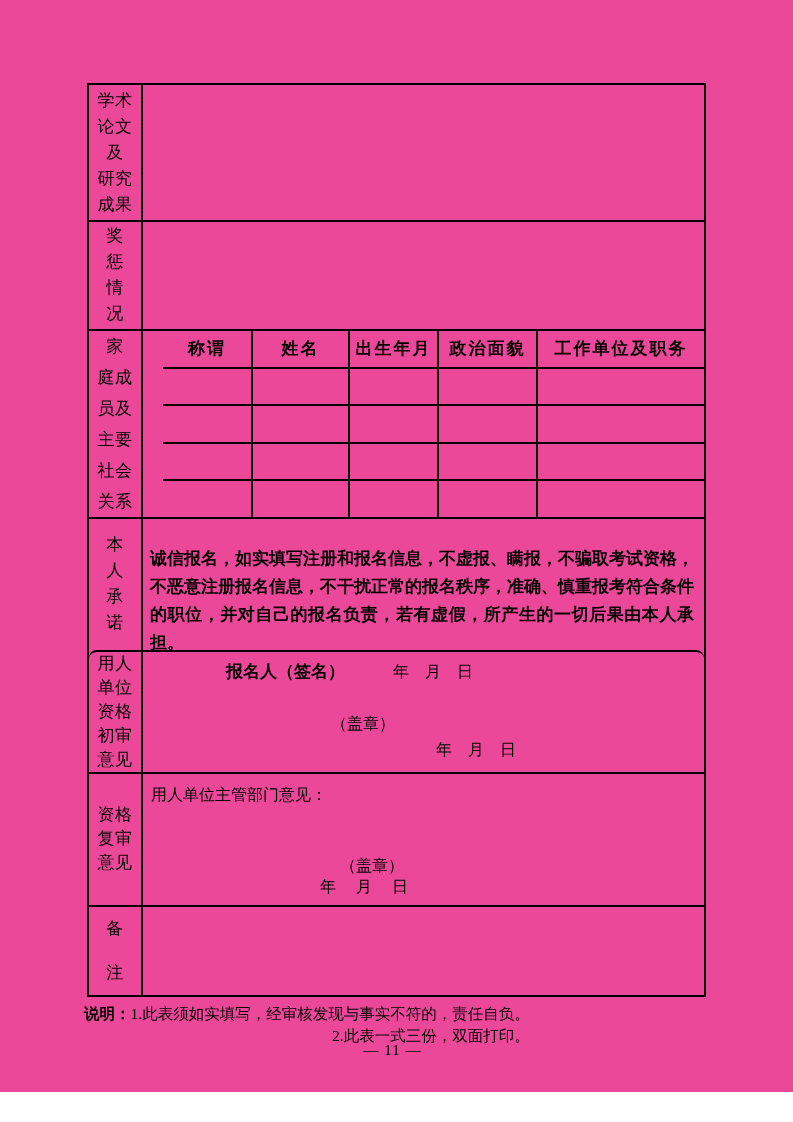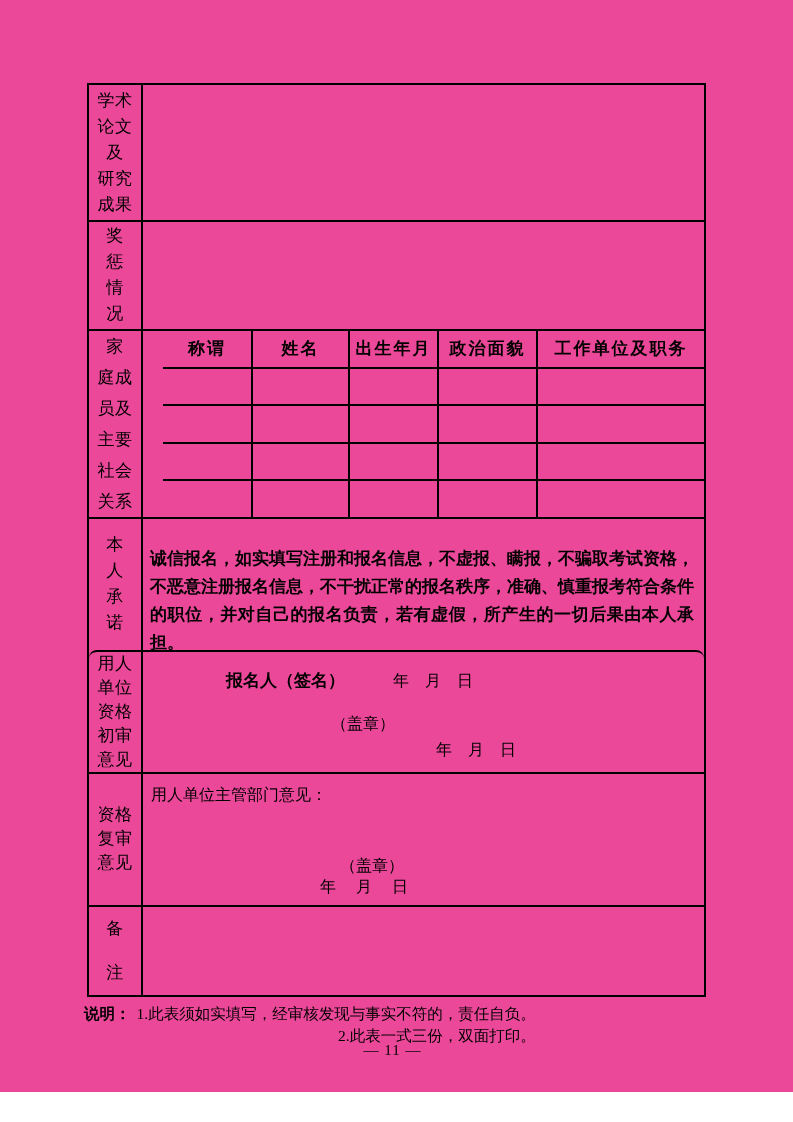--- a/index.html
+++ b/index.html
@@ -72,38 +72,38 @@
   }
 
   
   .commit-pad { padding: 26px 10px 0 7px; }
   .commit-text {
     font-weight: bold;
     font-size: 17px;
     line-height: 28px;
     text-align: justify;
   }
-  .sign-line { margin-top: 12px; padding-left: 76px; font-size: 16px; }
+  .sign-line { margin-top: 3px; padding-left: 76px; font-size: 16px; }
   .signer { font-weight: bold; font-size: 17px; }
   .date-label { word-spacing: 12px; }
   .sign-line .date-label { margin-left: 44px; }
 
   
   .abs { position: absolute; font-size: 16px; white-space: nowrap; text-align: right; }
   .stamp1 { left: 188px; top: 62px; }
   .date1  { left: 293px; top: 88px; }
   .dept-label { left: 8px;  top: 11px; }
   .stamp2 { left: 197px; top: 82px; }
   .date2  { left: 177px; top: 103px; word-spacing: 16px; }
 
   
   .notes { position: absolute; left: 84px; top: 1003px; font-size: 15.5px; line-height: 22px; }
   .notes-line1 { display: flex; }
   .notes-title { font-weight: bold; font-family: "Liberation Sans", "DejaVu Sans", sans-serif; }
-  .note-1 { margin-left: 6px; }
+  .note-1 { }
   .note-2 { margin-left: 68px; text-align: right; }
   .page-number {
     position: absolute;
     left: 0; right: 8px;
     top: 1042px;
     text-align: center;
     font-size: 15px;
     letter-spacing: 1px;
   }
 </style>

